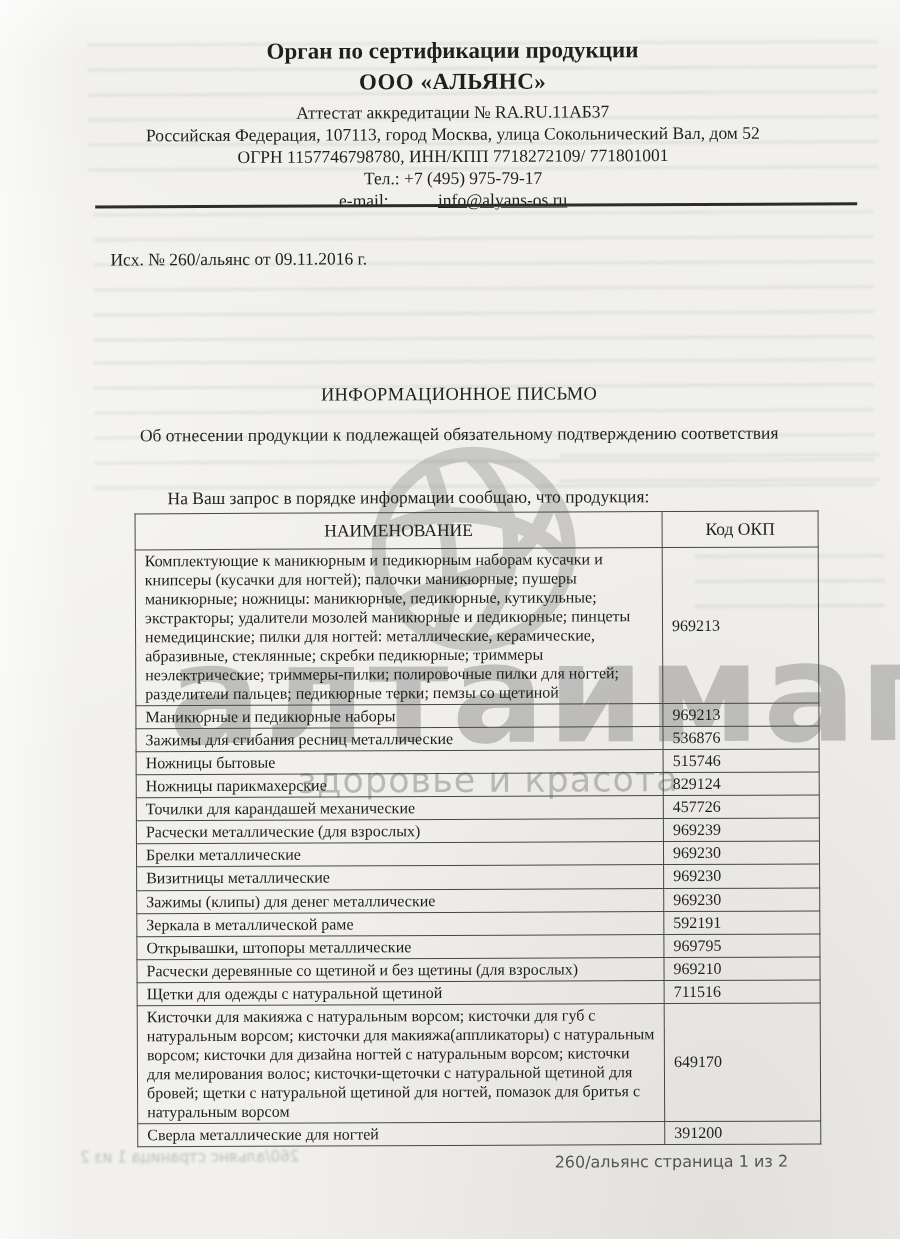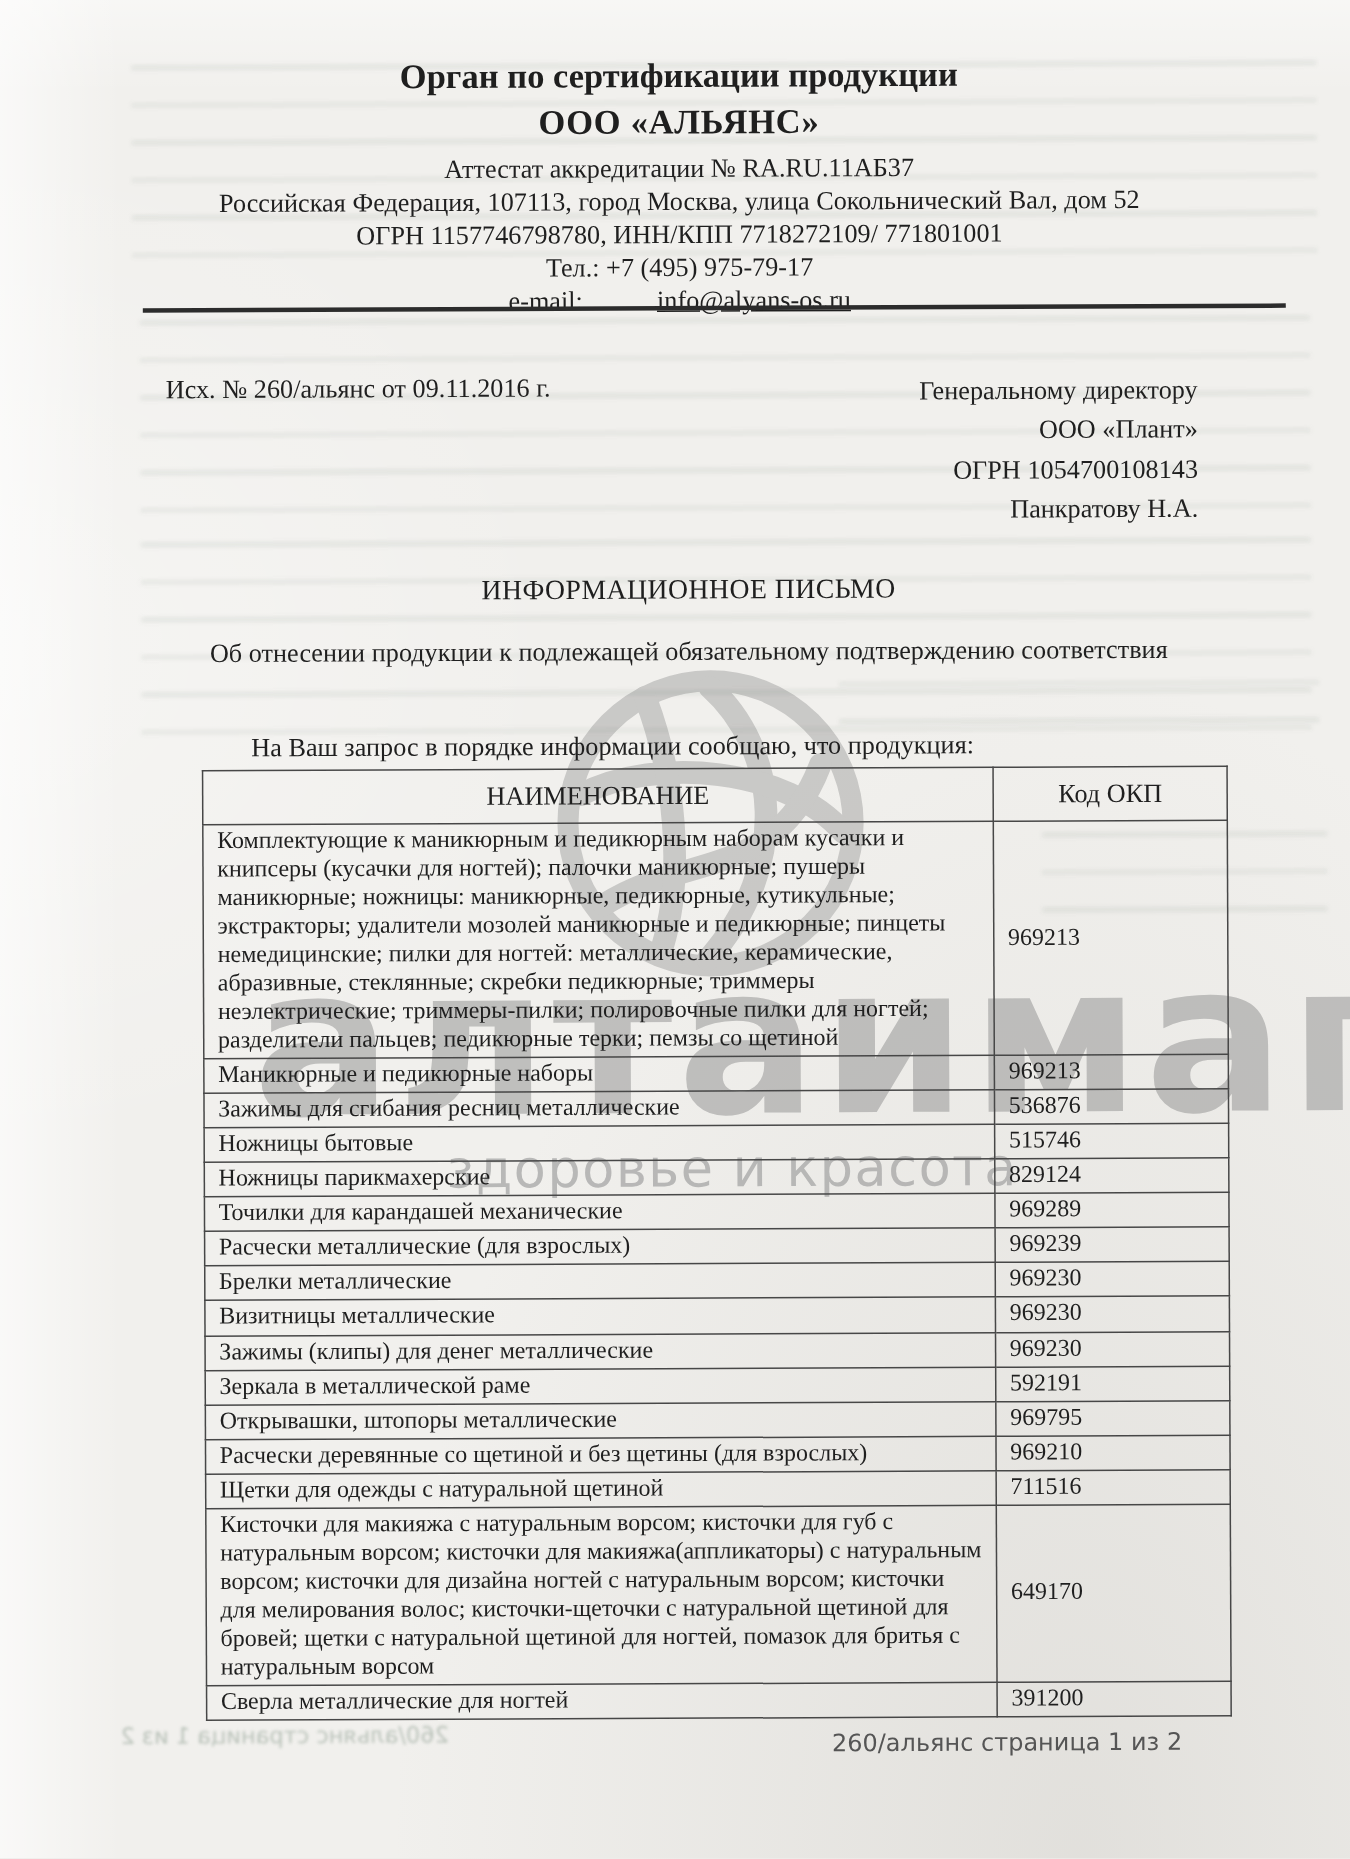--- a/index.html
+++ b/index.html
@@ -92,26 +92,20 @@
       <div class="lh-line">Аттестат аккредитации № RA.RU.11АБ37</div>
       <div class="lh-line">Российская Федерация, 107113, город Москва, улица Сокольнический Вал, дом 52</div>
       <div class="lh-line">ОГРН 1157746798780, ИНН/КПП 7718272109/ 771801001</div>
       <div class="lh-line">Тел.: +7 (495) 975-79-17</div>
       <div class="lh-line"><span>e-mail: </span><span class="email-u">info@alyans-os.ru</span></div>
     </div>
     <div class="rule"></div>
 
     <div class="meta">
       <div class="meta-ref">Исх. № 260/альянс от 09.11.2016 г.</div>
-      <div class="meta-recipient">
-        <div>Генеральному директору</div>
-        <div>ООО «Плант»</div>
-        <div>ОГРН 1054700108143</div>
-        <div>Панкратову Н.А.</div>
-      </div>
     </div>
 
     <div class="title">ИНФОРМАЦИОННОЕ ПИСЬМО</div>
     <div class="subject">Об отнесении продукции к подлежащей обязательному подтверждению соответствия</div>
     <div class="intro">На Ваш запрос в порядке информации сообщаю, что продукция:</div>
 
     <table class="tbl">
       <thead>
         <tr>
           <td>НАИМЕНОВАНИЕ</td>
@@ -134,21 +128,21 @@
         <tr>
             <td>Ножницы бытовые</td>
             <td class="c-code">515746</td>
           </tr>
         <tr>
             <td>Ножницы парикмахерские</td>
             <td class="c-code">829124</td>
           </tr>
         <tr>
             <td>Точилки для карандашей механические</td>
-            <td class="c-code">969289</td>
+            <td class="c-code">457726</td>
           </tr>
         <tr>
             <td>Расчески металлические (для взрослых)</td>
             <td class="c-code">969239</td>
           </tr>
         <tr>
             <td>Брелки металлические</td>
             <td class="c-code">969230</td>
           </tr>
         <tr>

